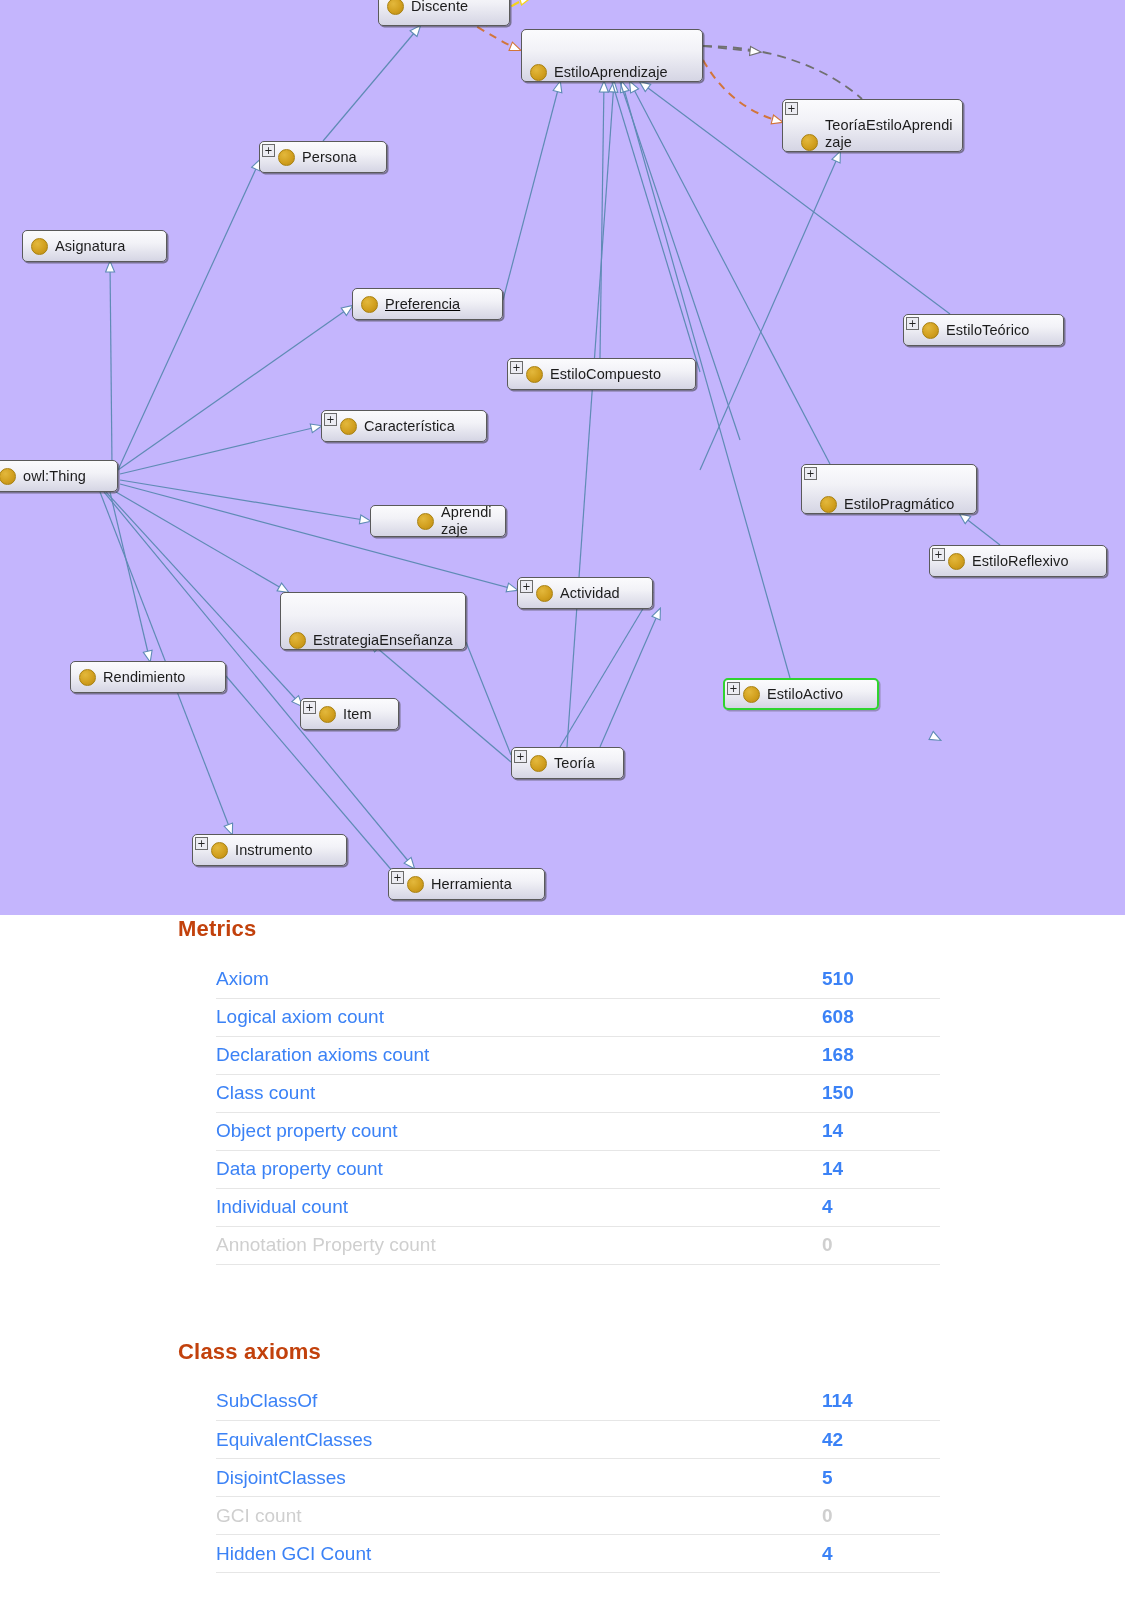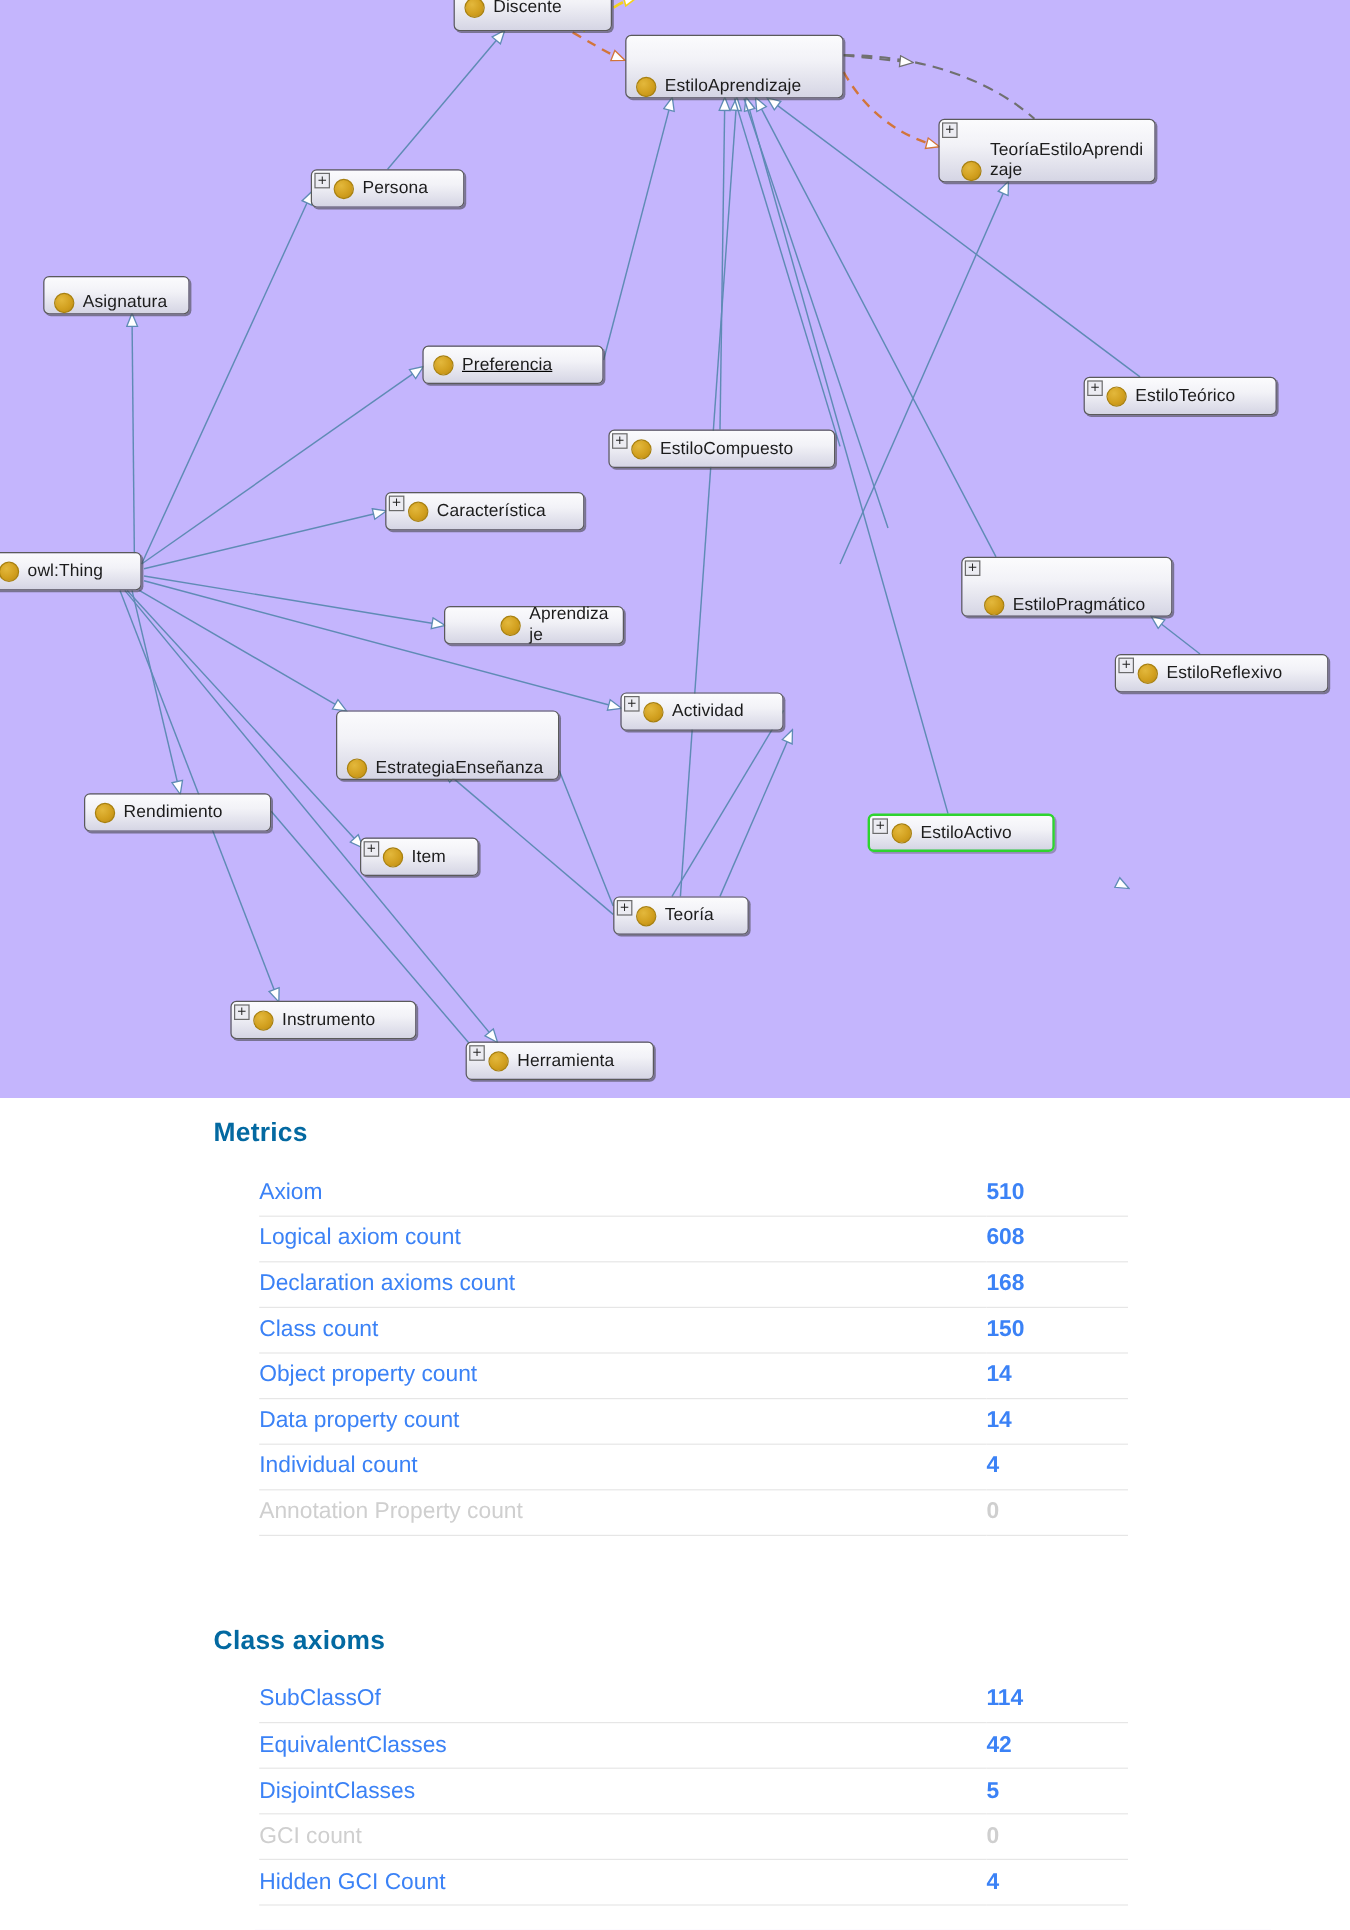--- a/index.html
+++ b/index.html
@@ -51,22 +51,22 @@
   .node.haveplus{padding-left:18px;}
   .node.twoline{align-items:flex-end;padding-top:6px;}
   .node.twoline .bullet{margin-top:2px;}
 
   
   #metrics-panel{
     position:absolute;left:0;top:915px;width:1125px;height:693px;
     background:#ffffff;
   }
   .section-title{
-    font-size:22px;font-weight:bold;color:#0369a1;
-    margin:16px 0 18px 178px;letter-spacing:.2px;
+    font-size:22px;font-weight:bold;color:#c2410c;
+    margin:1px 0 18px 178px;letter-spacing:.2px;
   }
   .mtable{
     margin-left:216px;width:724px;border-collapse:collapse;
   }
   .mtable tr{height:38px;}
   .mtable td{
     border-bottom:1px solid #e6e6e6;
     font-size:19px;color:#3b82f6;vertical-align:middle;
     padding:0;
   }
@@ -178,21 +178,21 @@
     <div class="node haveplus twoline" style="left: 782px; top: 99px; width: 181px; height: 53px;">
       <div class="plusbox">+</div>
       <span class="bullet"></span>
       <span class="nlabel">TeoríaEstiloAprendizaje</span>
     </div>
     <div class="node haveplus" style="left: 259px; top: 141px; width: 128px; height: 32px;">
       <div class="plusbox">+</div>
       <span class="bullet"></span>
       <span class="nlabel">Persona</span>
     </div>
-    <div class="node" style="left: 36px; top: 230px; width: 122px; height: 32px; align-items: flex-end;">
+    <div class="node" style="left: 22px; top: 230px; width: 145px; height: 32px;">
       <span class="bullet"></span>
       <span class="nlabel">Asignatura</span>
     </div>
     <div class="node" style="left: 352px; top: 288px; width: 151px; height: 32px; text-decoration: underline;">
       <span class="bullet"></span>
       <span class="nlabel">Preferencia</span>
     </div>
     <div class="node haveplus" style="left: 507px; top: 358px; width: 189px; height: 32px;">
       <div class="plusbox">+</div>
       <span class="bullet"></span>
@@ -210,21 +210,21 @@
     </div>
     <div class="node" style="left: -10px; top: 460px; width: 128px; height: 32px;">
       <span class="bullet"></span>
       <span class="nlabel">owl:Thing</span>
     </div>
     <div class="node haveplus twoline" style="left: 801px; top: 464px; width: 176px; height: 50px;">
       <div class="plusbox">+</div>
       <span class="bullet"></span>
       <span class="nlabel">EstiloPragmático</span>
     </div>
-    <div class="node" style="left: 370px; top: 505px; width: 150px; height: 32px; padding-left: 46px;">
+    <div class="node" style="left: 370px; top: 505px; width: 136px; height: 32px; padding-left: 46px;">
       <span class="bullet"></span>
       <span class="nlabel">Aprendizaje</span>
     </div>
     <div class="node haveplus" style="left: 929px; top: 545px; width: 178px; height: 32px;">
       <div class="plusbox">+</div>
       <span class="bullet"></span>
       <span class="nlabel">EstiloReflexivo</span>
     </div>
     <div class="node haveplus" style="left: 517px; top: 577px; width: 136px; height: 32px;">
       <div class="plusbox">+</div>

